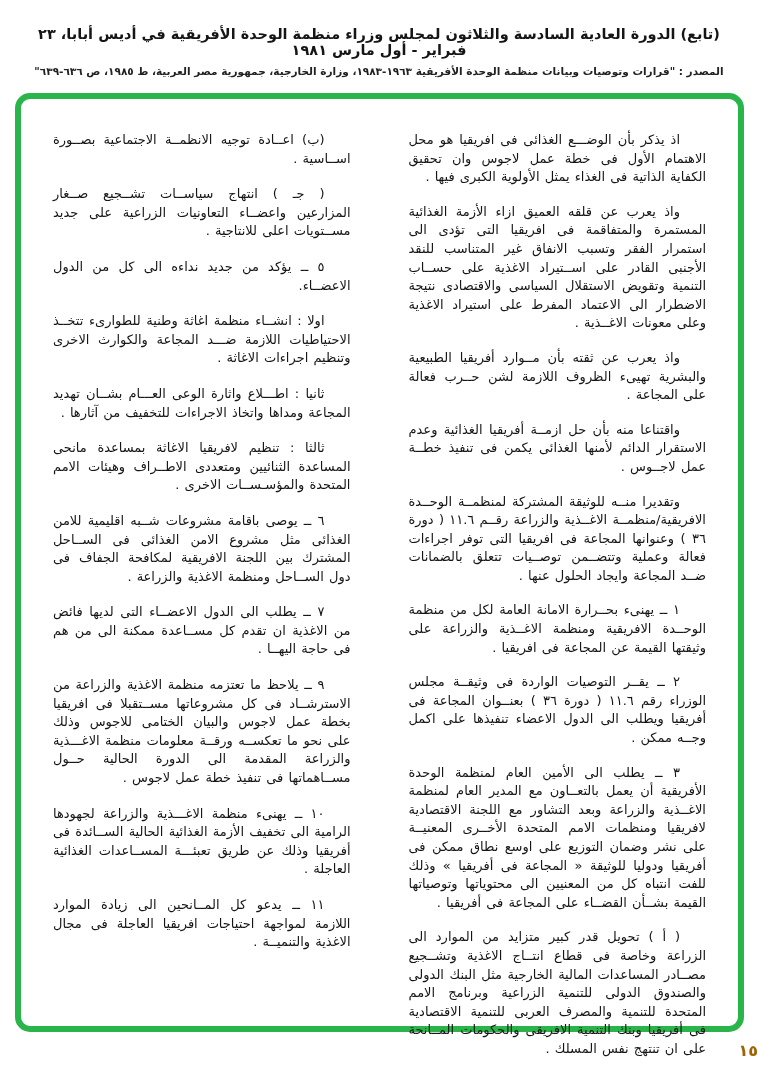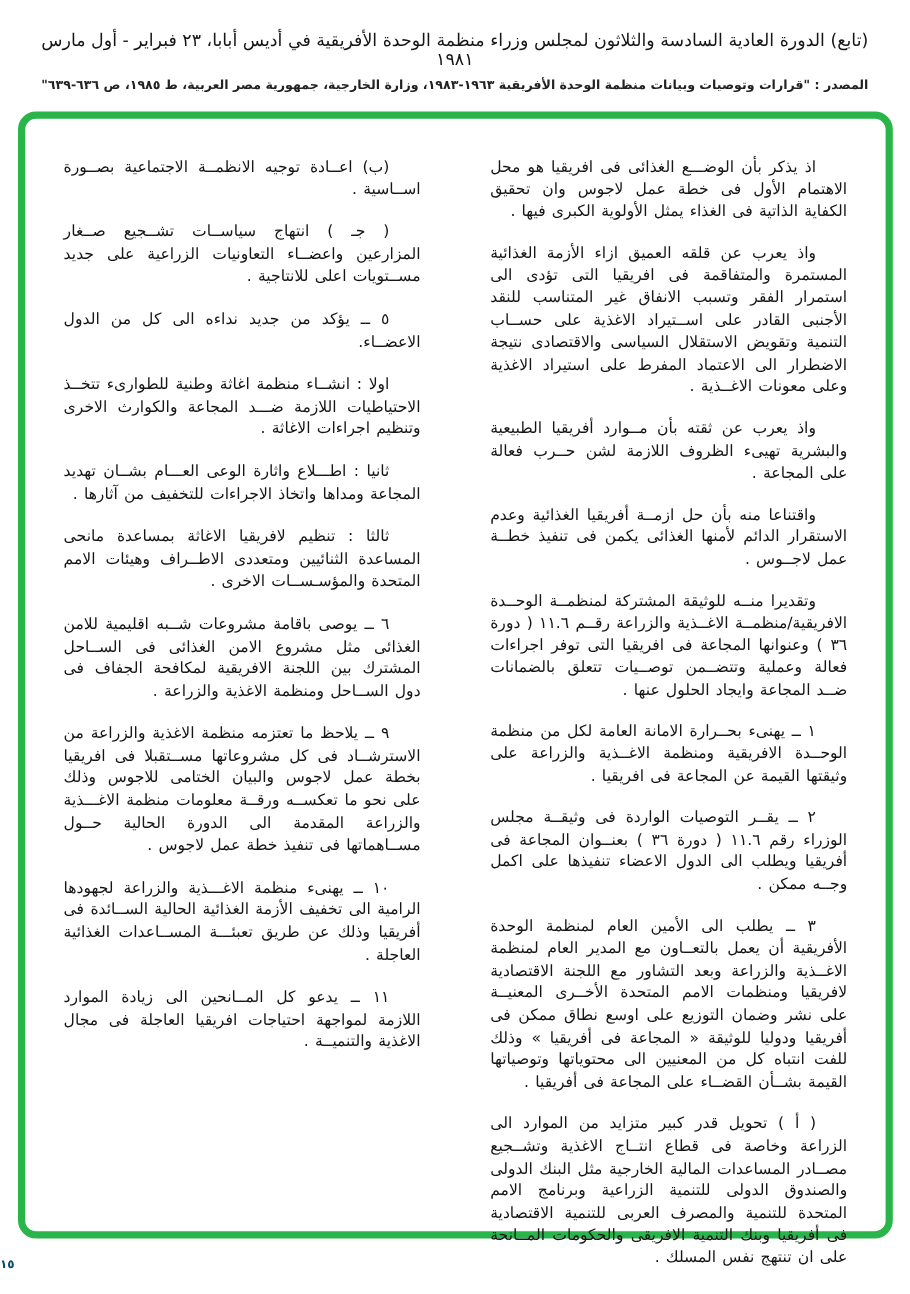--- a/index.html
+++ b/index.html
@@ -19,21 +19,21 @@
   .header {
     position: absolute;
     top: 26px;
     left: 0;
     right: 0;
     text-align: center;
     direction: rtl;
   }
   .header .h1 {
     font-size: 14.5px;
-    font-weight: normal;
+    font-weight: bold;
     letter-spacing: 0;
     padding: 0 18px;
   }
   .header .h2 {
     font-size: 10.5px;
     font-weight: bold;
     margin-top: 7px;
     color: #222;
   }
   .frame {
@@ -69,24 +69,24 @@
     text-indent: 26px;
     word-spacing: 1px;
   }
   .right-col p { margin-bottom: 9px; }
   .left-col  p { margin-bottom: 17px; }
   .page-number {
     position: absolute;
     bottom: 18px;
     left: 0;
     right: 0;
-    text-align: left;
-    font-size: 10px;
+    text-align: right;
+    font-size: 16px;
     font-weight: bold;
-    color: #0c4a6e;
+    color: #a16207;
   }
 </style>
 </head>
 <body>
 
 <div class="page">
 
   <div class="header">
     <div class="h1">(تابع) الدورة العادية السادسة والثلاثون لمجلس وزراء منظمة الوحدة الأفريقية في أديس أبابا، ٢٣ فبراير - أول مارس ١٩٨١</div>
     <div class="h2">المصدر : "قرارات وتوصيات وبيانات منظمة الوحدة الأفريقية ١٩٦٣-١٩٨٣، وزارة الخارجية، جمهورية مصر العربية، ط ١٩٨٥، ص ٦٣٦-٦٣٩"</div>
@@ -106,20 +106,21 @@
           <p>( أ ) تحويل قدر كبير متزايد من الموارد الى الزراعة وخاصة فى قطاع انتــاج الاغذية وتشــجيع مصــادر المساعدات المالية الخارجية مثل البنك الدولى والصندوق الدولى للتنمية الزراعية وبرنامج الامم المتحدة للتنمية والمصرف العربى للتنمية الاقتصادية فى أفريقيا وبنك التنمية الافريقى والحكومات المــانحة على ان تنتهج نفس المسلك .</p>
         </div>
       <div class="column left-col">
           <p>(ب) اعــادة توجيه الانظمــة الاجتماعية بصــورة اســاسية .</p>
           <p>( جـ ) انتهاج سياســات تشــجيع صــغار المزارعين واعضــاء التعاونيات الزراعية على جديد مســتويات اعلى للانتاجية .</p>
           <p>٥ ــ يؤكد من جديد نداءه الى كل من الدول الاعضــاء.</p>
           <p>اولا : انشــاء منظمة اغاثة وطنية للطوارىء تتخــذ الاحتياطيات اللازمة ضـــد المجاعة والكوارث الاخرى وتنظيم اجراءات الاغاثة .</p>
           <p>ثانيا : اطـــلاع واثارة الوعى العـــام بشــان تهديد المجاعة ومداها واتخاذ الاجراءات للتخفيف من آثارها .</p>
           <p>ثالثا : تنظيم لافريقيا الاغاثة بمساعدة مانحى المساعدة الثنائيين ومتعددى الاطــراف وهيئات الامم المتحدة والمؤسـســات الاخرى .</p>
           <p>٦ ــ يوصى باقامة مشروعات شــبه اقليمية للامن الغذائى مثل مشروع الامن الغذائى فى الســاحل المشترك بين اللجنة الافريقية لمكافحة الجفاف فى دول الســاحل ومنظمة الاغذية والزراعة .</p>
+          <p>٧ ــ يطلب الى الدول الاعضــاء التى لديها فائض من الاغذية ان تقدم كل مســاعدة ممكنة الى من هم فى حاجة اليهــا .</p>
           <p>٩ ــ يلاحظ ما تعتزمه منظمة الاغذية والزراعة من الاسترشــاد فى كل مشروعاتها مســتقبلا فى افريقيا بخطة عمل لاجوس والبيان الختامى للاجوس وذلك على نحو ما تعكســه ورقــة معلومات منظمة الاغـــذية والزراعة المقدمة الى الدورة الحالية حــول مســاهماتها فى تنفيذ خطة عمل لاجوس .</p>
           <p>١٠ ــ يهنىء منظمة الاغـــذية والزراعة لجهودها الرامية الى تخفيف الأزمة الغذائية الحالية الســائدة فى أفريقيا وذلك عن طريق تعبئـــة المســاعدات الغذائية العاجلة .</p>
           <p>١١ ــ يدعو كل المــانحين الى زيادة الموارد اللازمة لمواجهة احتياجات افريقيا العاجلة فى مجال الاغذية والتنميــة .</p>
         </div>
     </div>
   </div>
 
   <div class="page-number">١٥</div>
 
 </div>

